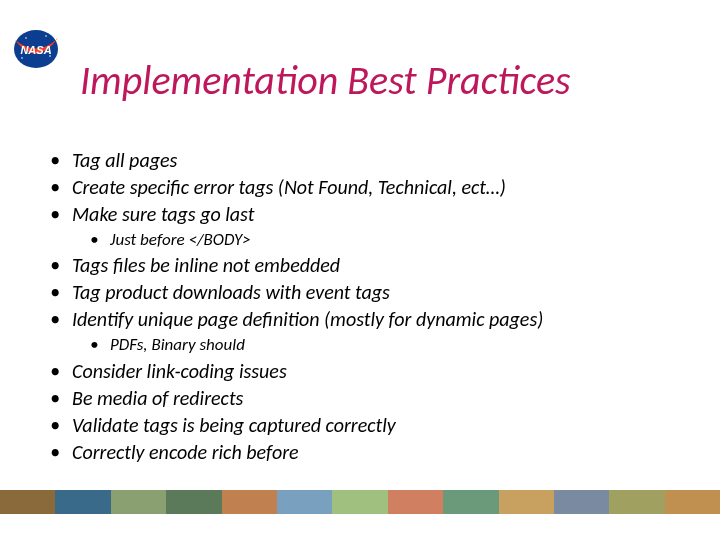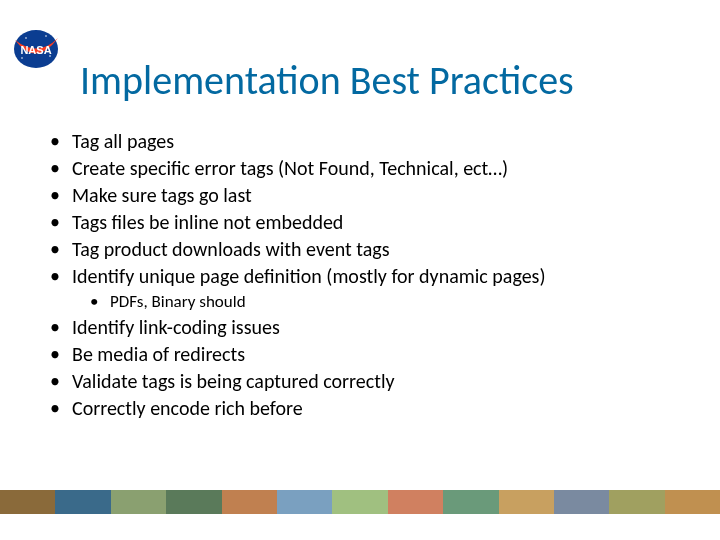--- a/index.html
+++ b/index.html
@@ -11,41 +11,42 @@
     font-family: Calibri, "Segoe UI", Arial, sans-serif;
     color: #000;
     overflow: hidden;
     position: relative;
   }
   .slide {
     width: 720px;
     height: 540px;
     position: relative;
     box-sizing: border-box;
+    font-style: italic;
   }
   .logo {
     position: absolute;
     top: 28px;
     left: 12px;
     width: 48px;
     height: 42px;
   }
   .title {
     position: absolute;
     top: 60px;
     left: 80px;
     right: 40px;
     font-size: 40px;
     font-weight: 400;
-    color: #0369a1;
+    color: #be185d;
     line-height: 1.05;
   }
   .content {
     position: absolute;
-    top: 129px;
+    top: 148px;
     left: 32px;
     right: 40px;
   }
   ul.level1 {
     list-style: none;
     margin: 0;
     padding: 0;
   }
   ul.level1 > li {
     position: relative;
@@ -111,30 +112,33 @@
   </div>
 
   <div class="title">Implementation Best Practices</div>
 
   <div class="content">
     <ul class="level1">
       <li><span>Tag all pages</span></li>
       <li><span>Create specific error tags (Not Found, Technical, ect…)</span></li>
       <li><span>Make sure tags go last</span></li>
     </ul>
+    <ul class="level2">
+      <li><span>Just before &lt;/BODY&gt;</span></li>
+    </ul>
     <ul class="level1">
       <li><span>Tags files be inline not embedded</span></li>
       <li><span>Tag product downloads with event tags</span></li>
       <li><span>Identify unique page definition (mostly for dynamic pages)</span></li>
     </ul>
     <ul class="level2">
       <li><span>PDFs, Binary should</span></li>
     </ul>
     <ul class="level1">
-      <li><span>Identify link-coding issues</span></li>
+      <li><span>Consider link-coding issues</span></li>
       <li><span>Be media of redirects</span></li>
       <li><span>Validate tags is being captured correctly</span></li>
       <li><span>Correctly encode rich before</span></li>
     </ul>
   </div>
 
   <div class="footer-strip">
       <div style="background: rgb(138, 106, 58);"></div>
       <div style="background: rgb(58, 106, 138);"></div>
       <div style="background: rgb(138, 160, 112);"></div>

